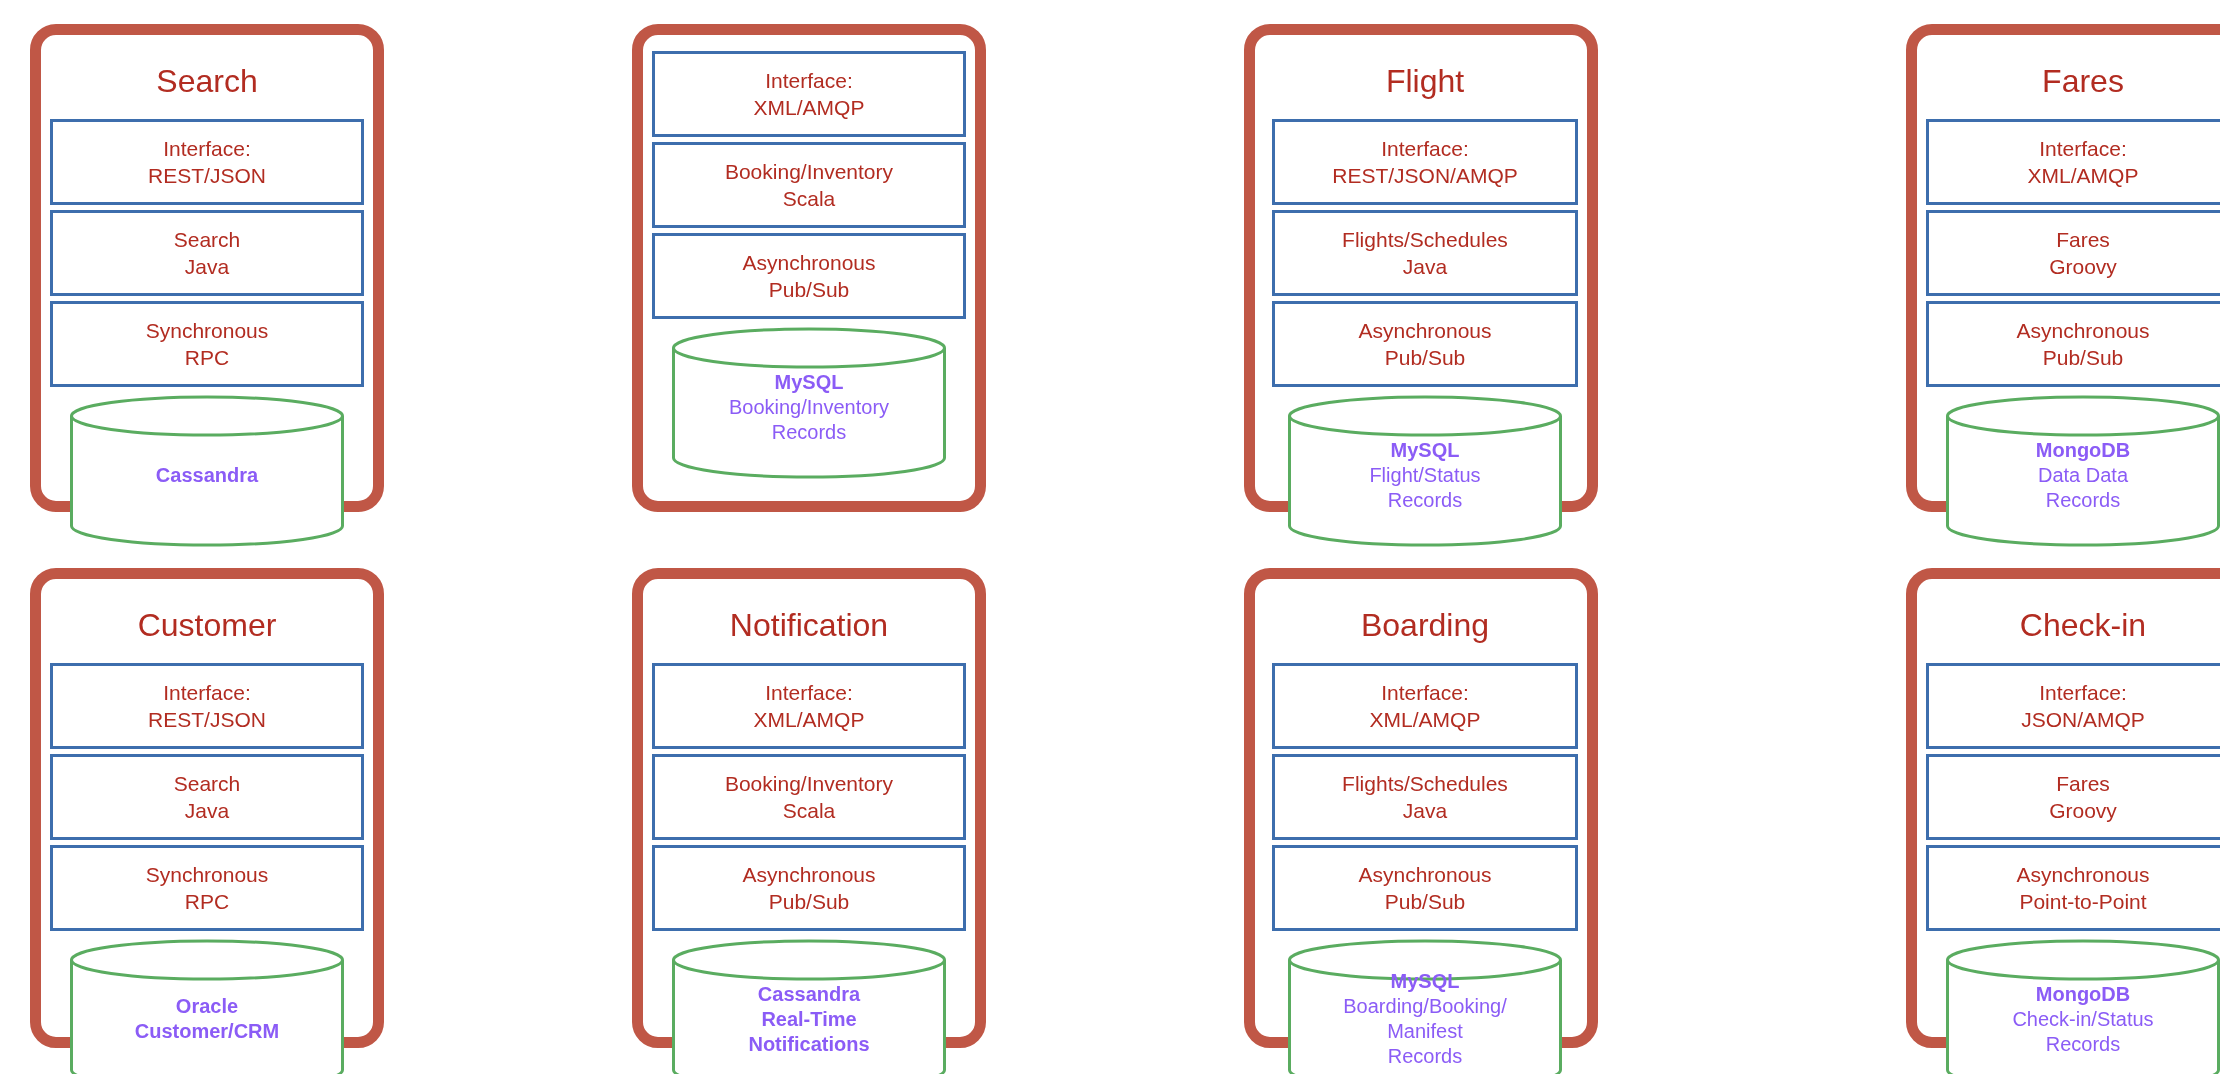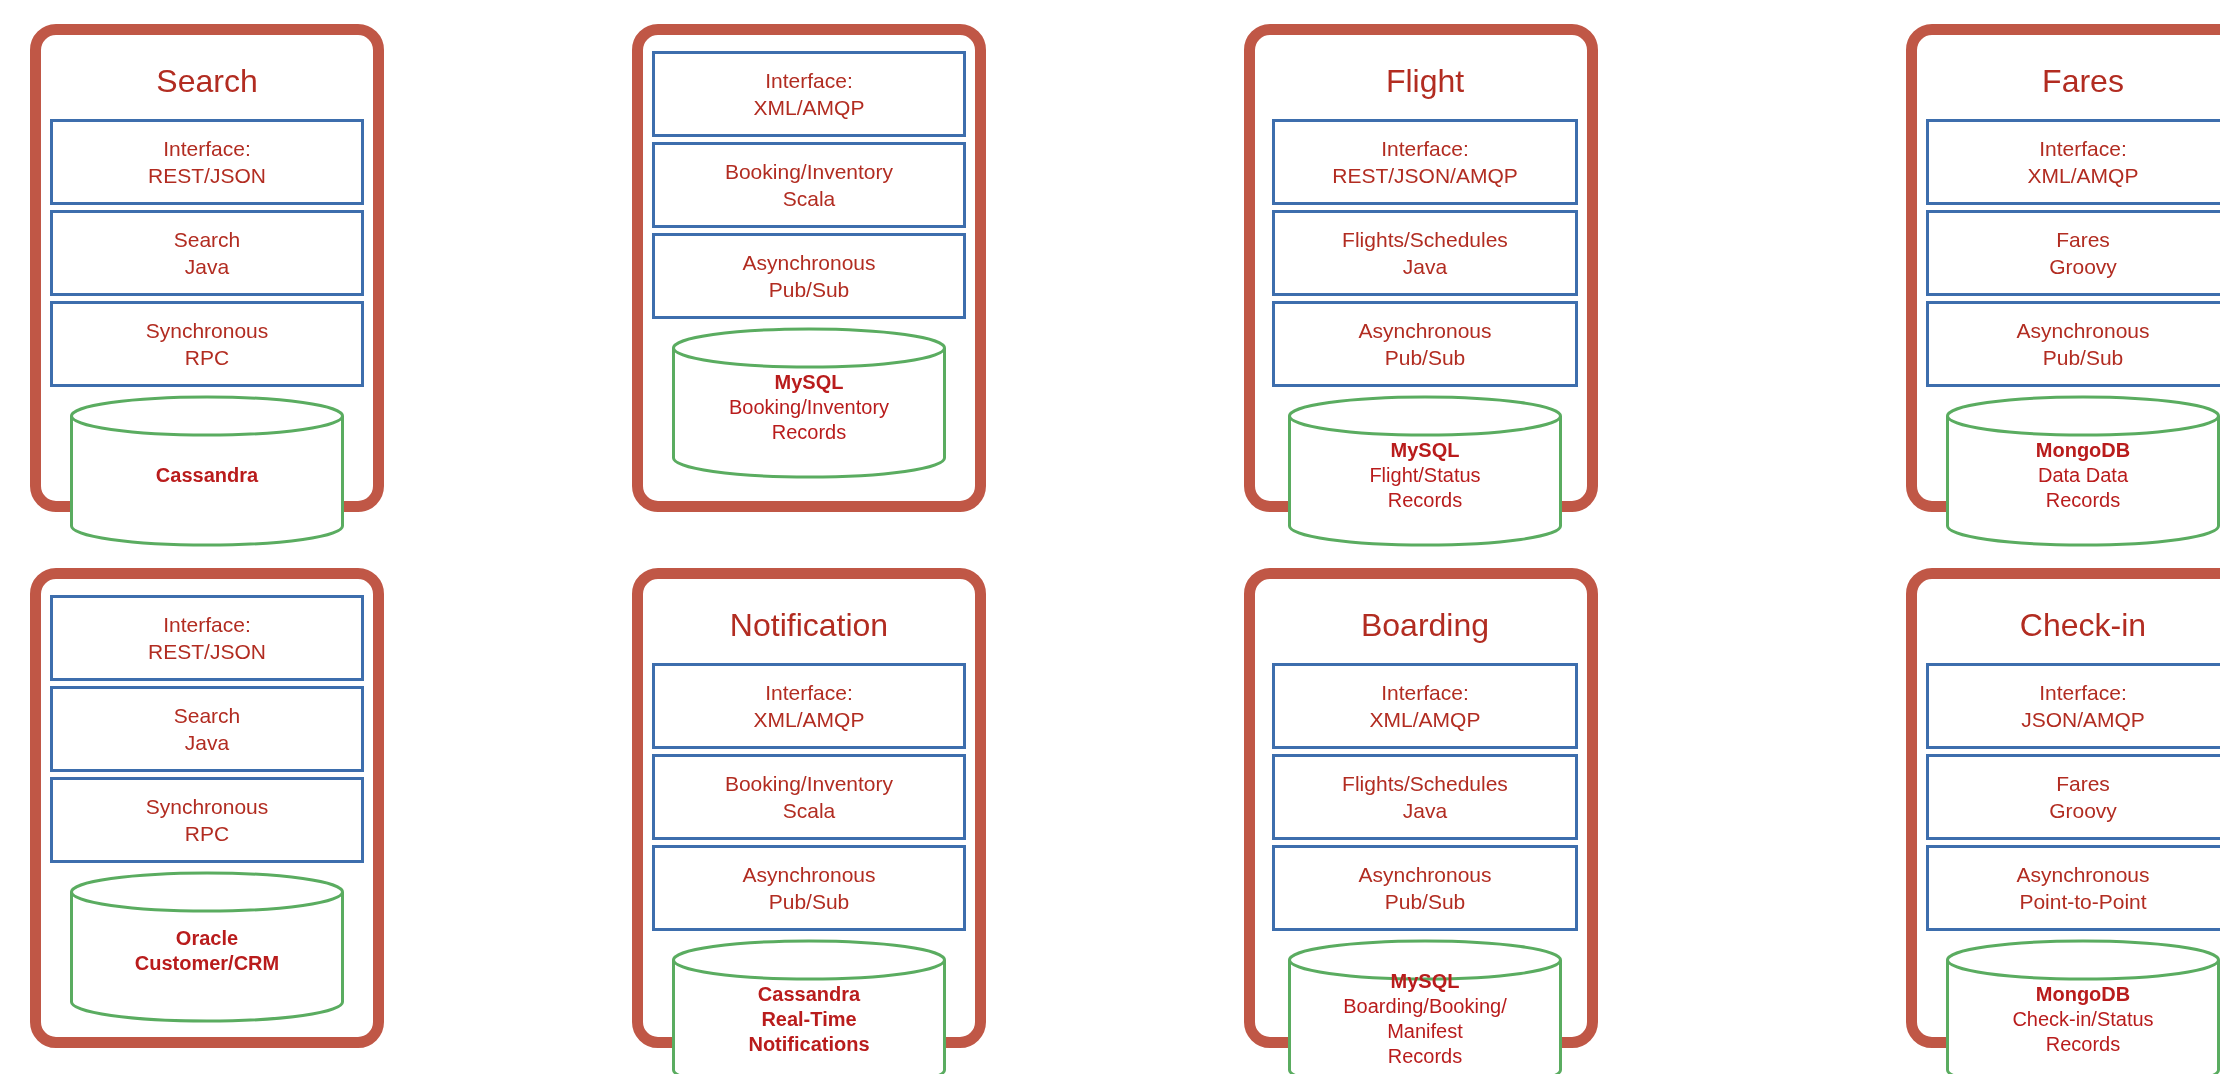--- a/index.html
+++ b/index.html
@@ -56,21 +56,21 @@
     margin: 8px auto 0;
   }
   .cyl svg { position: absolute; left: 0; top: 0; }
   .cyl-text {
     position: absolute;
     left: 0; right: 0; top: 12px; bottom: 4px;
     display: flex;
     flex-direction: column;
     align-items: center;
     justify-content: center;
-    color: #b91c1c;
+    color: #8b5cf6;
     font-size: 20px;
     line-height: 25px;
     text-align: center;
   }
   .db-name { font-weight: bold; }
   .db-detail { white-space: pre-line; }
   .bold-detail .db-detail { font-weight: bold; }
 </style>
 </head>
 <body>
@@ -159,20 +159,21 @@
     </svg>
     <div class="cyl-text">
       <div class="db-name">MongoDB</div>
       <div class="db-detail">Data Data
 Records</div>
     </div>
   </div>
 </div>
 
 <div class="card row1 col0 bold-detail">
+  <div class="card-title">Customer</div>
   <div class="boxes">
     <div class="sbox">Interface:
 REST/JSON</div>
     <div class="sbox">Search
 Java</div>
     <div class="sbox">Synchronous
 RPC</div>
   </div>
   <div class="cyl">
     <svg width="276" height="152" viewBox="0 0 276 152">

